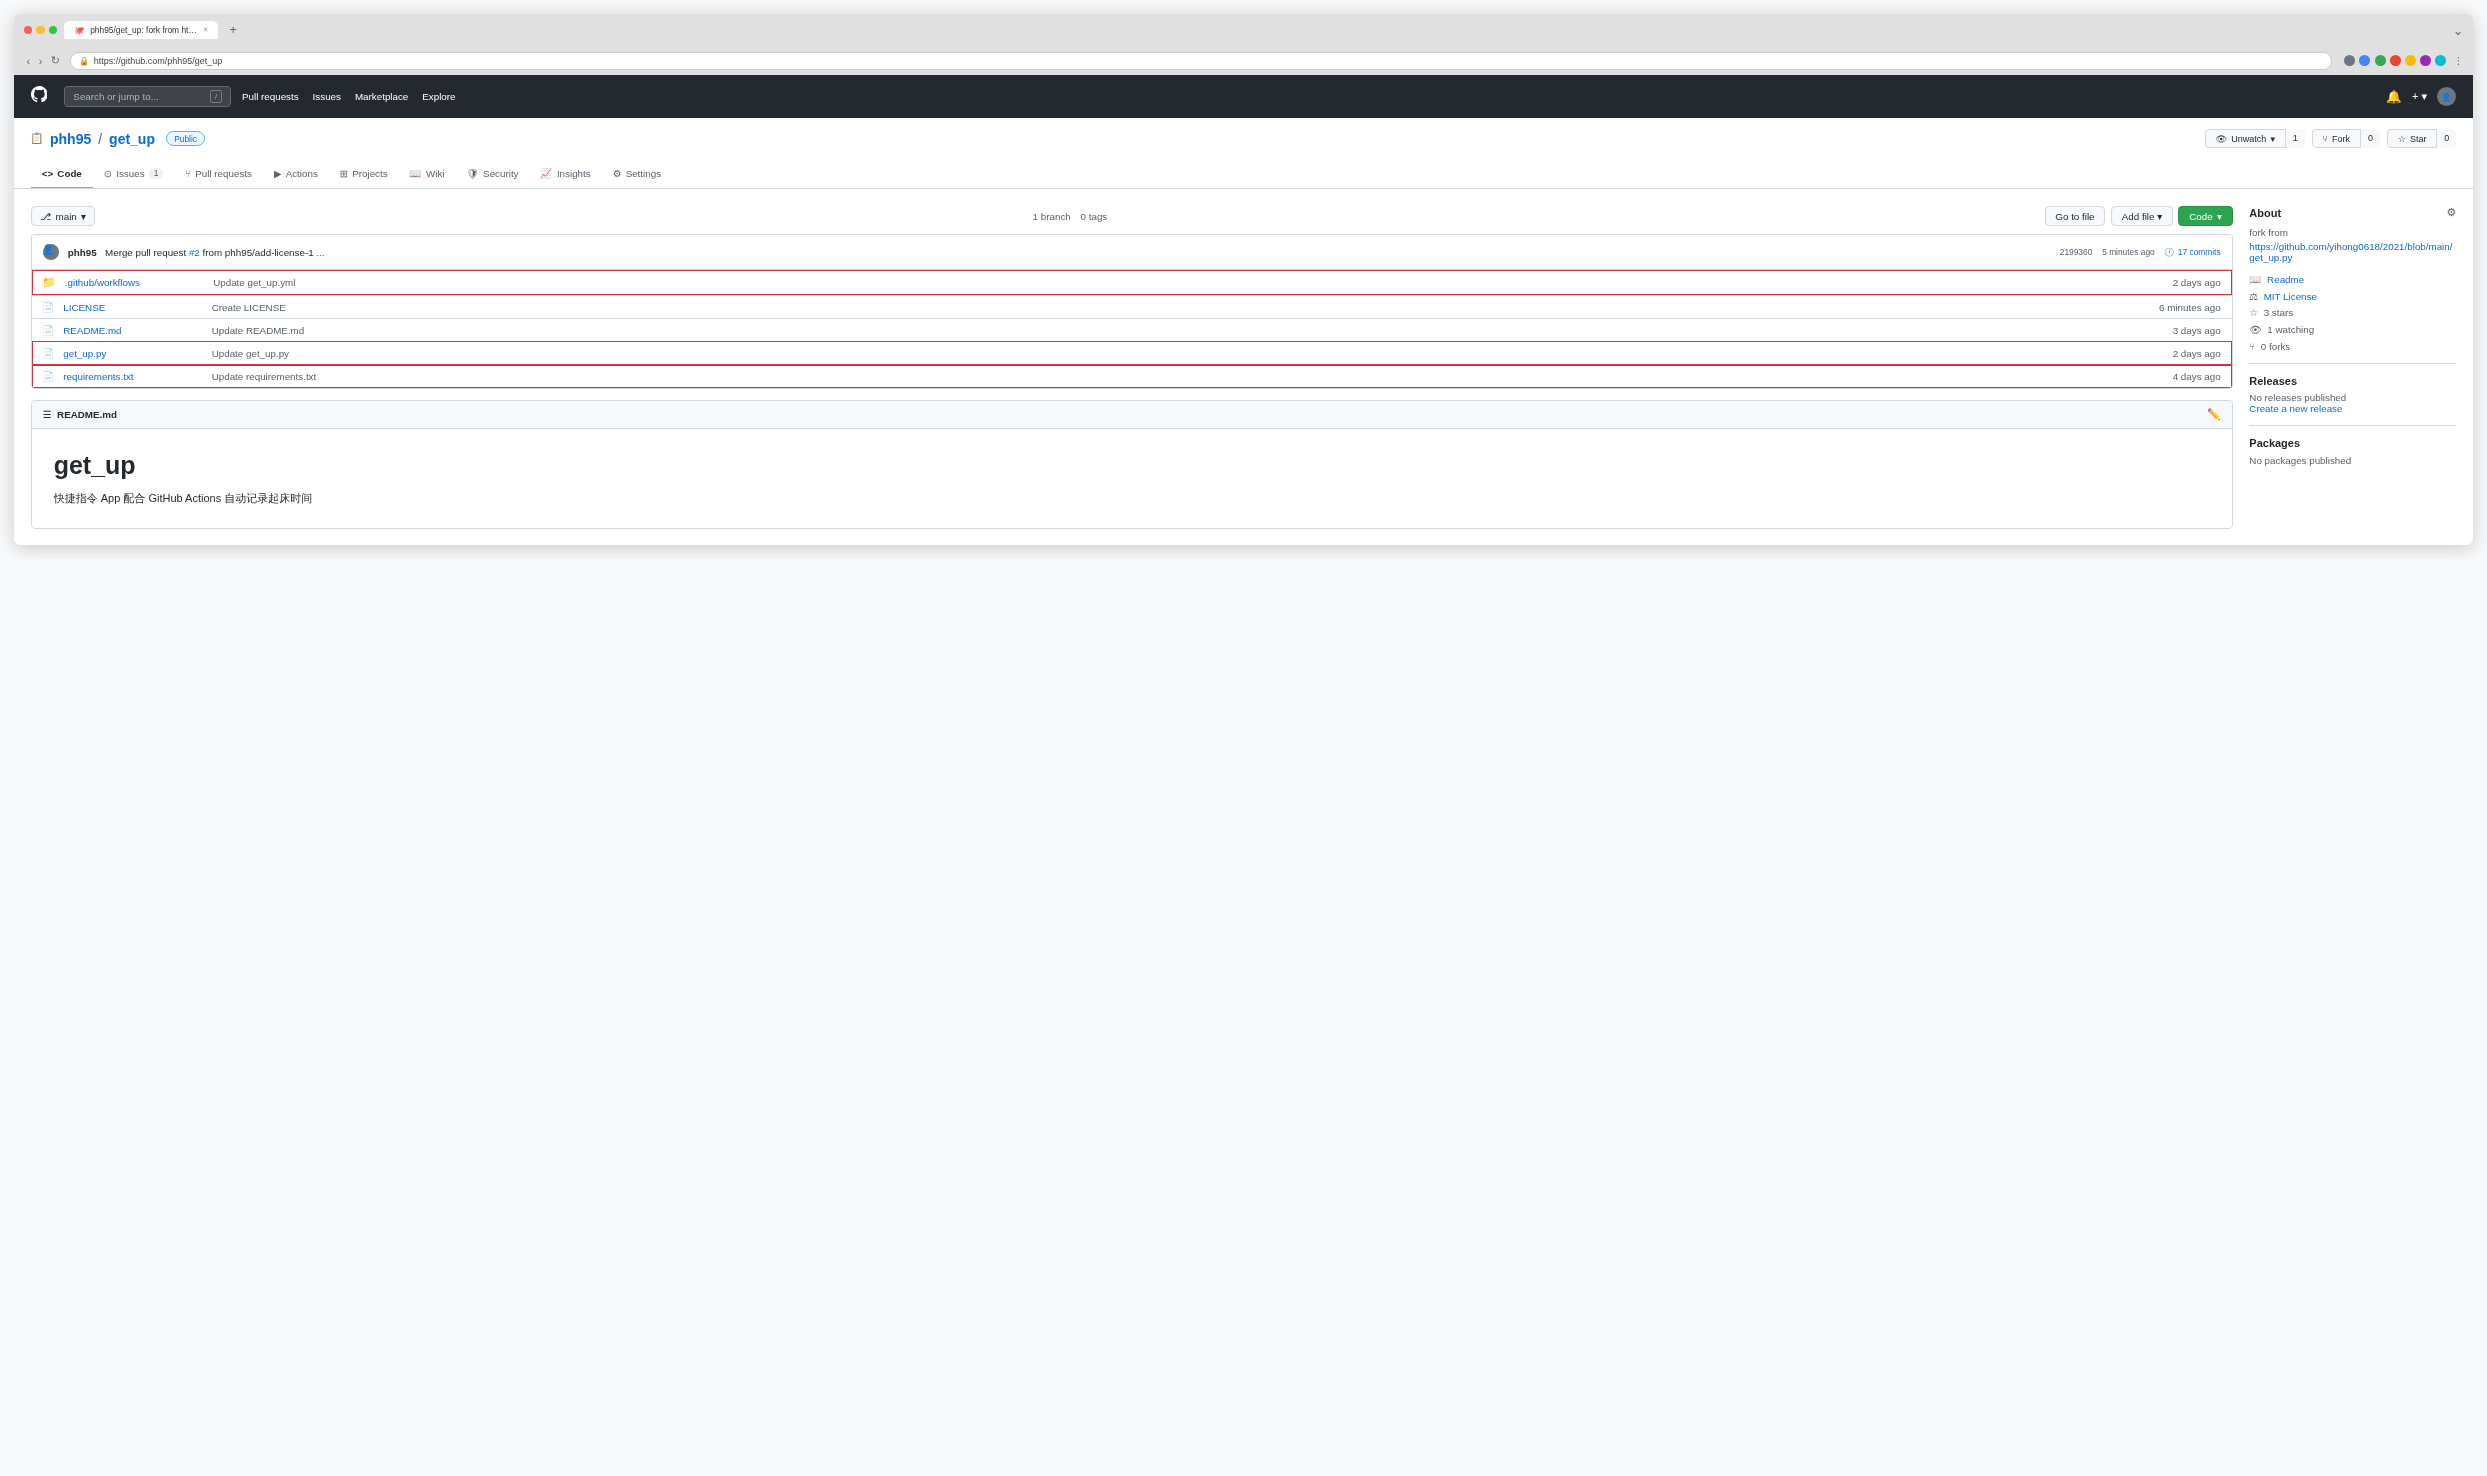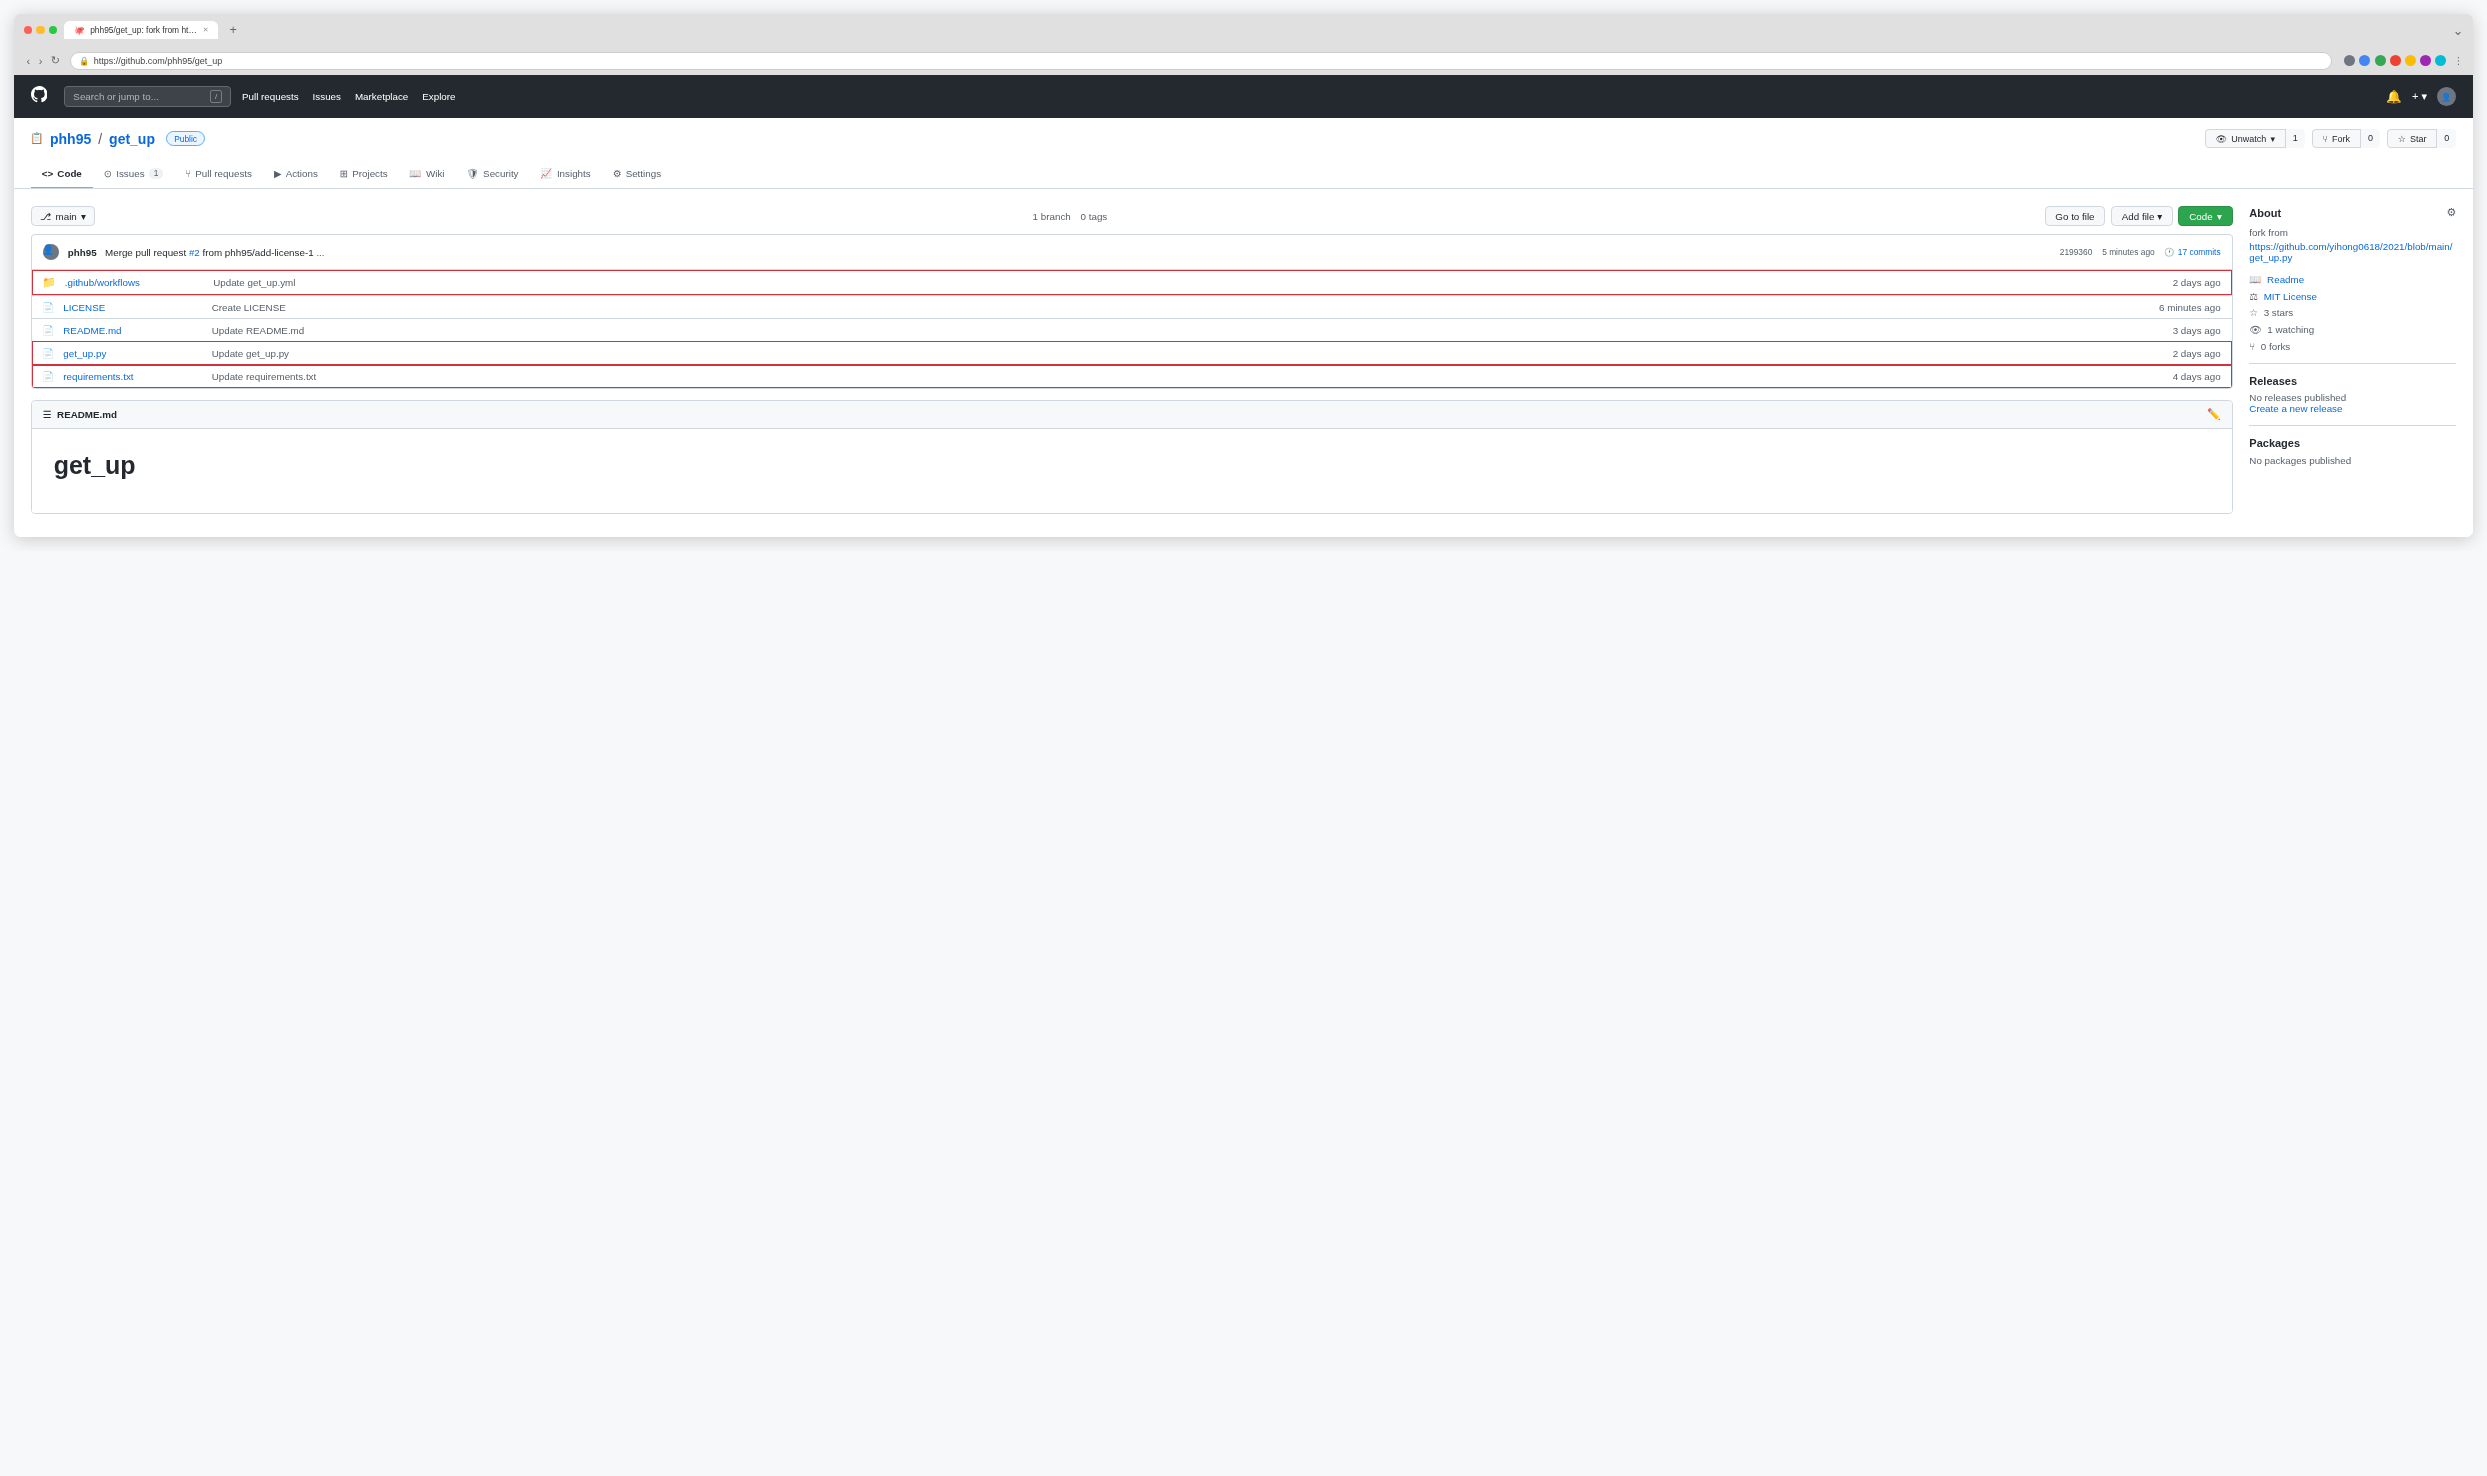--- a/index.html
+++ b/index.html
@@ -341,20 +341,21 @@
           <div class="readme-section">
             <div class="readme-header">
               <div style="display:flex; align-items:center; gap:5.6px;">
                 <span>☰</span>
                 <span class="readme-title">README.md</span>
               </div>
               <button style="background:none; border:none; cursor:pointer; color:#57606a; font-size:11px;">✏️</button>
             </div>
             <div class="readme-body">
               <h1 class="readme-h1">get_up</h1>
+              <p class="readme-desc">快捷指令 App 配合 GitHub Actions 自动记录起床时间</p>
             </div>
           </div>
         </div>
 
         <div class="repo-sidebar">
           <div class="about-header">
             <span class="about-title">About</span>
             <span class="about-gear">⚙</span>
           </div>
           <div class="about-fork-label">fork from</div>

